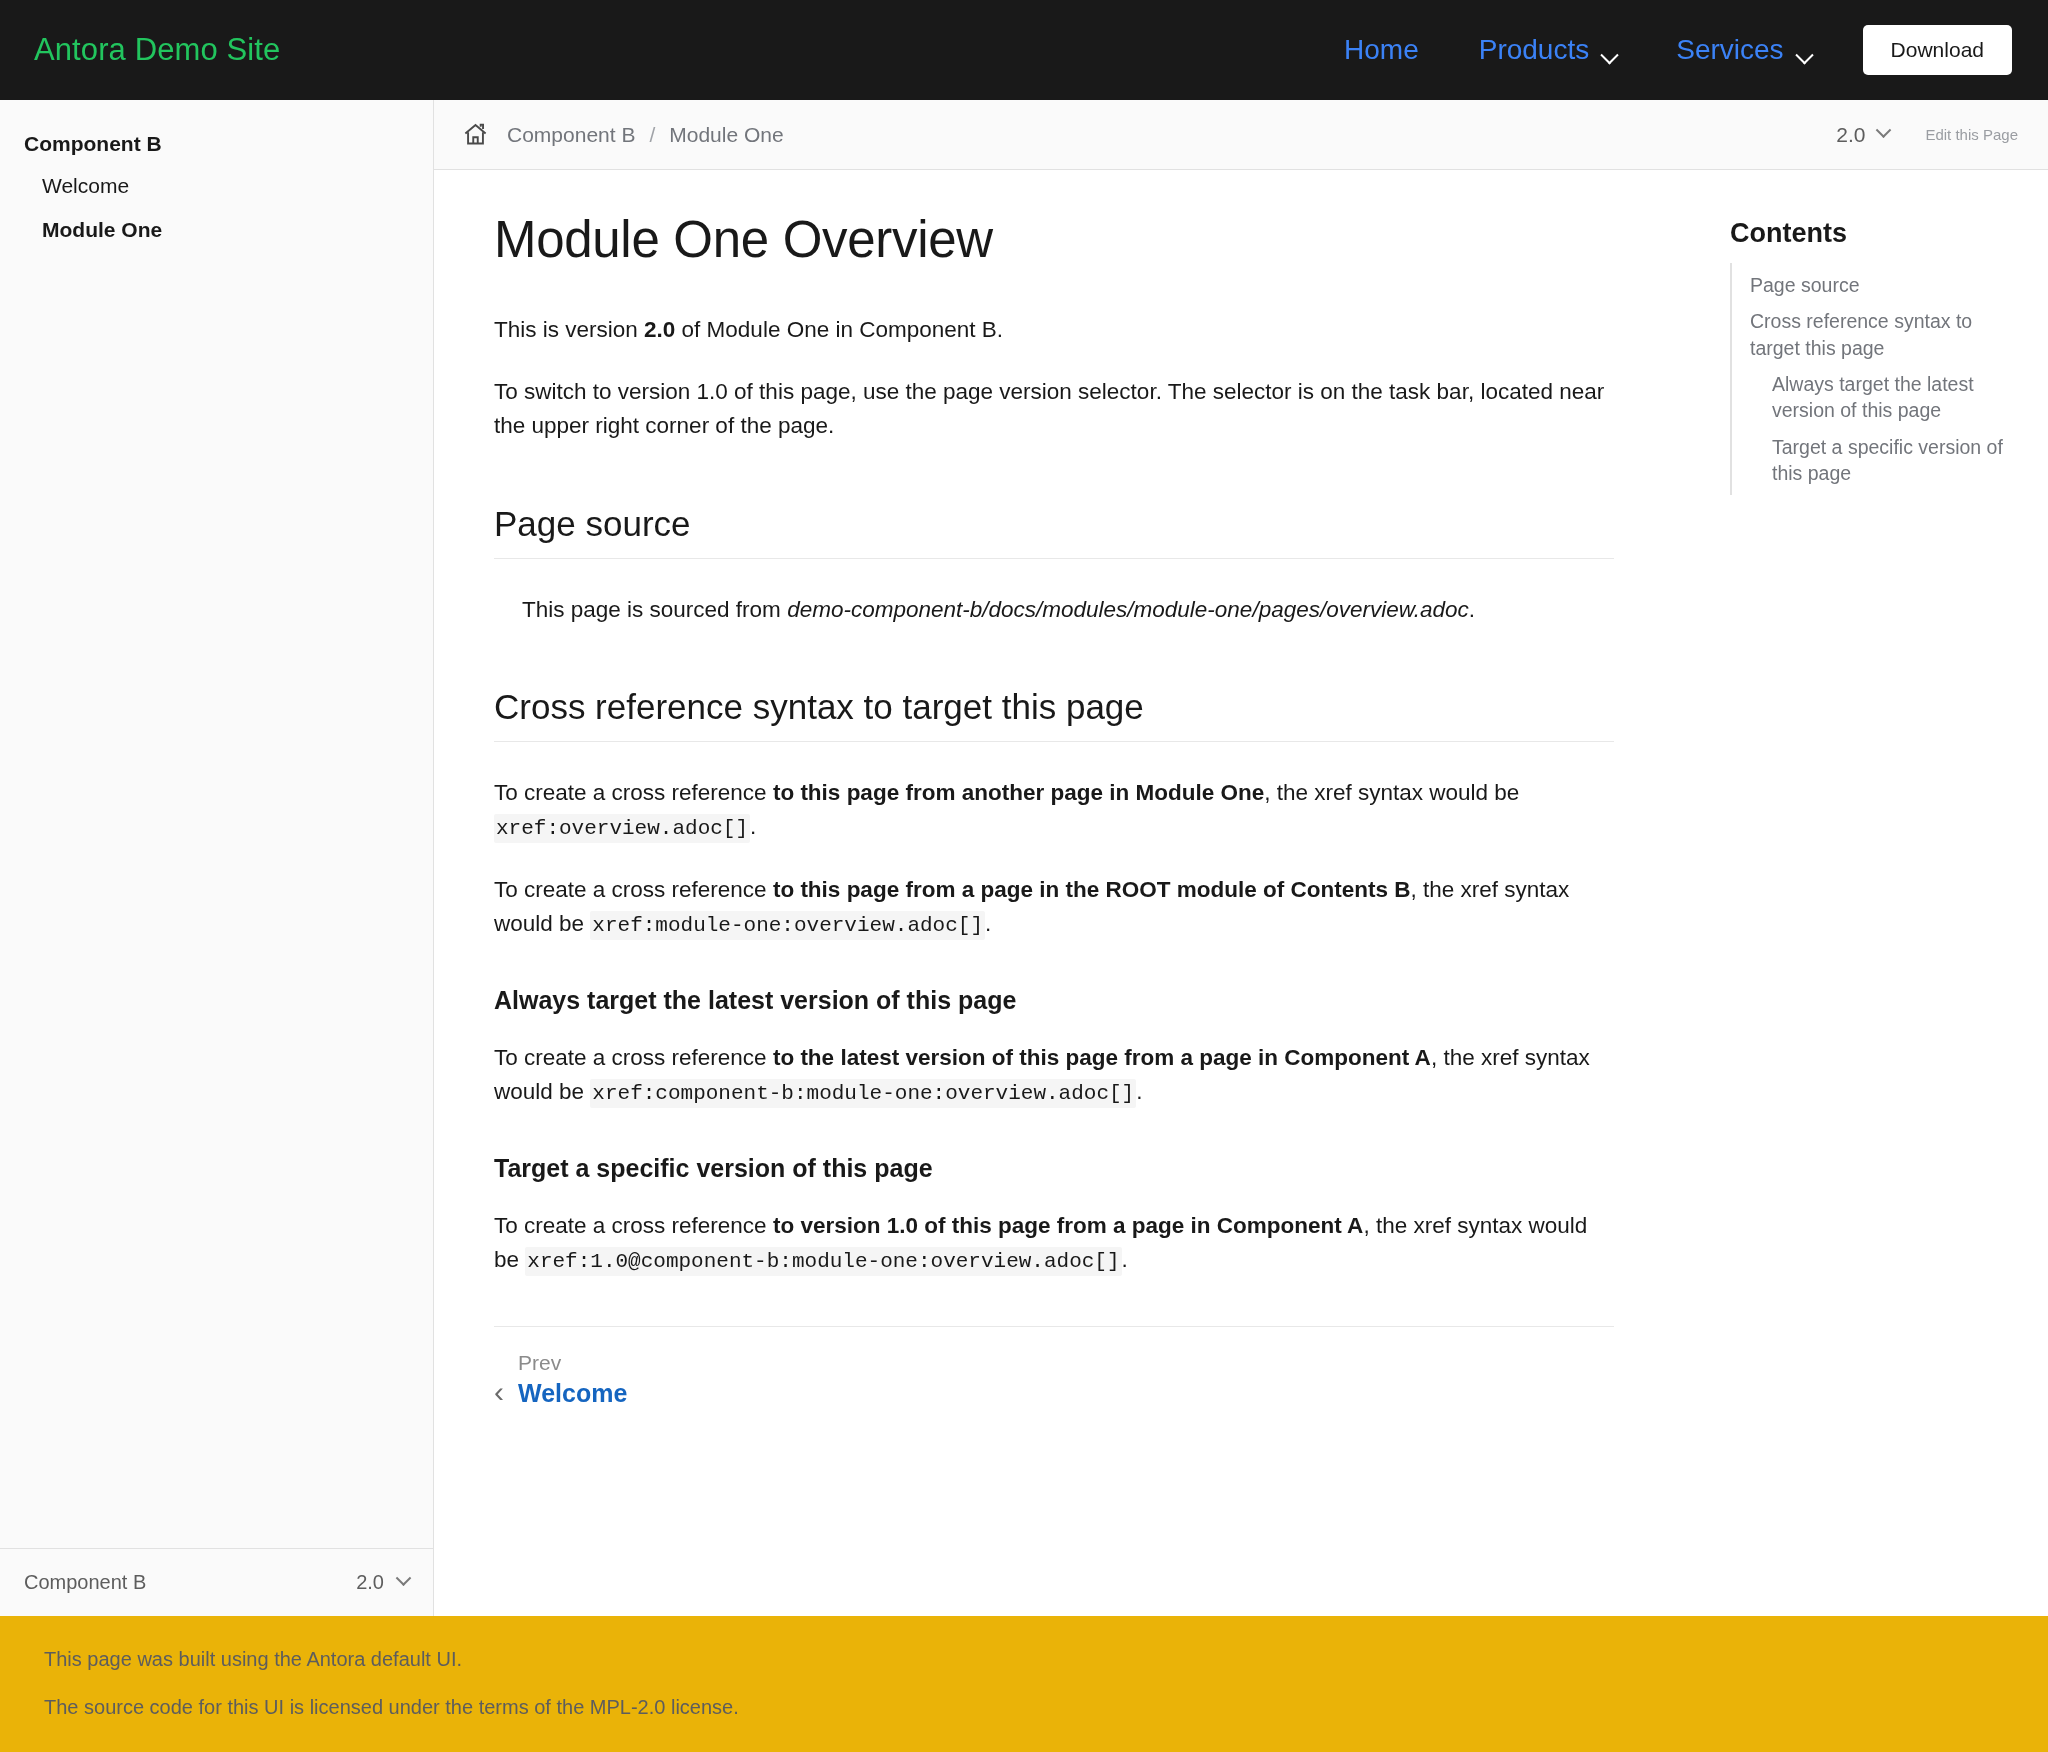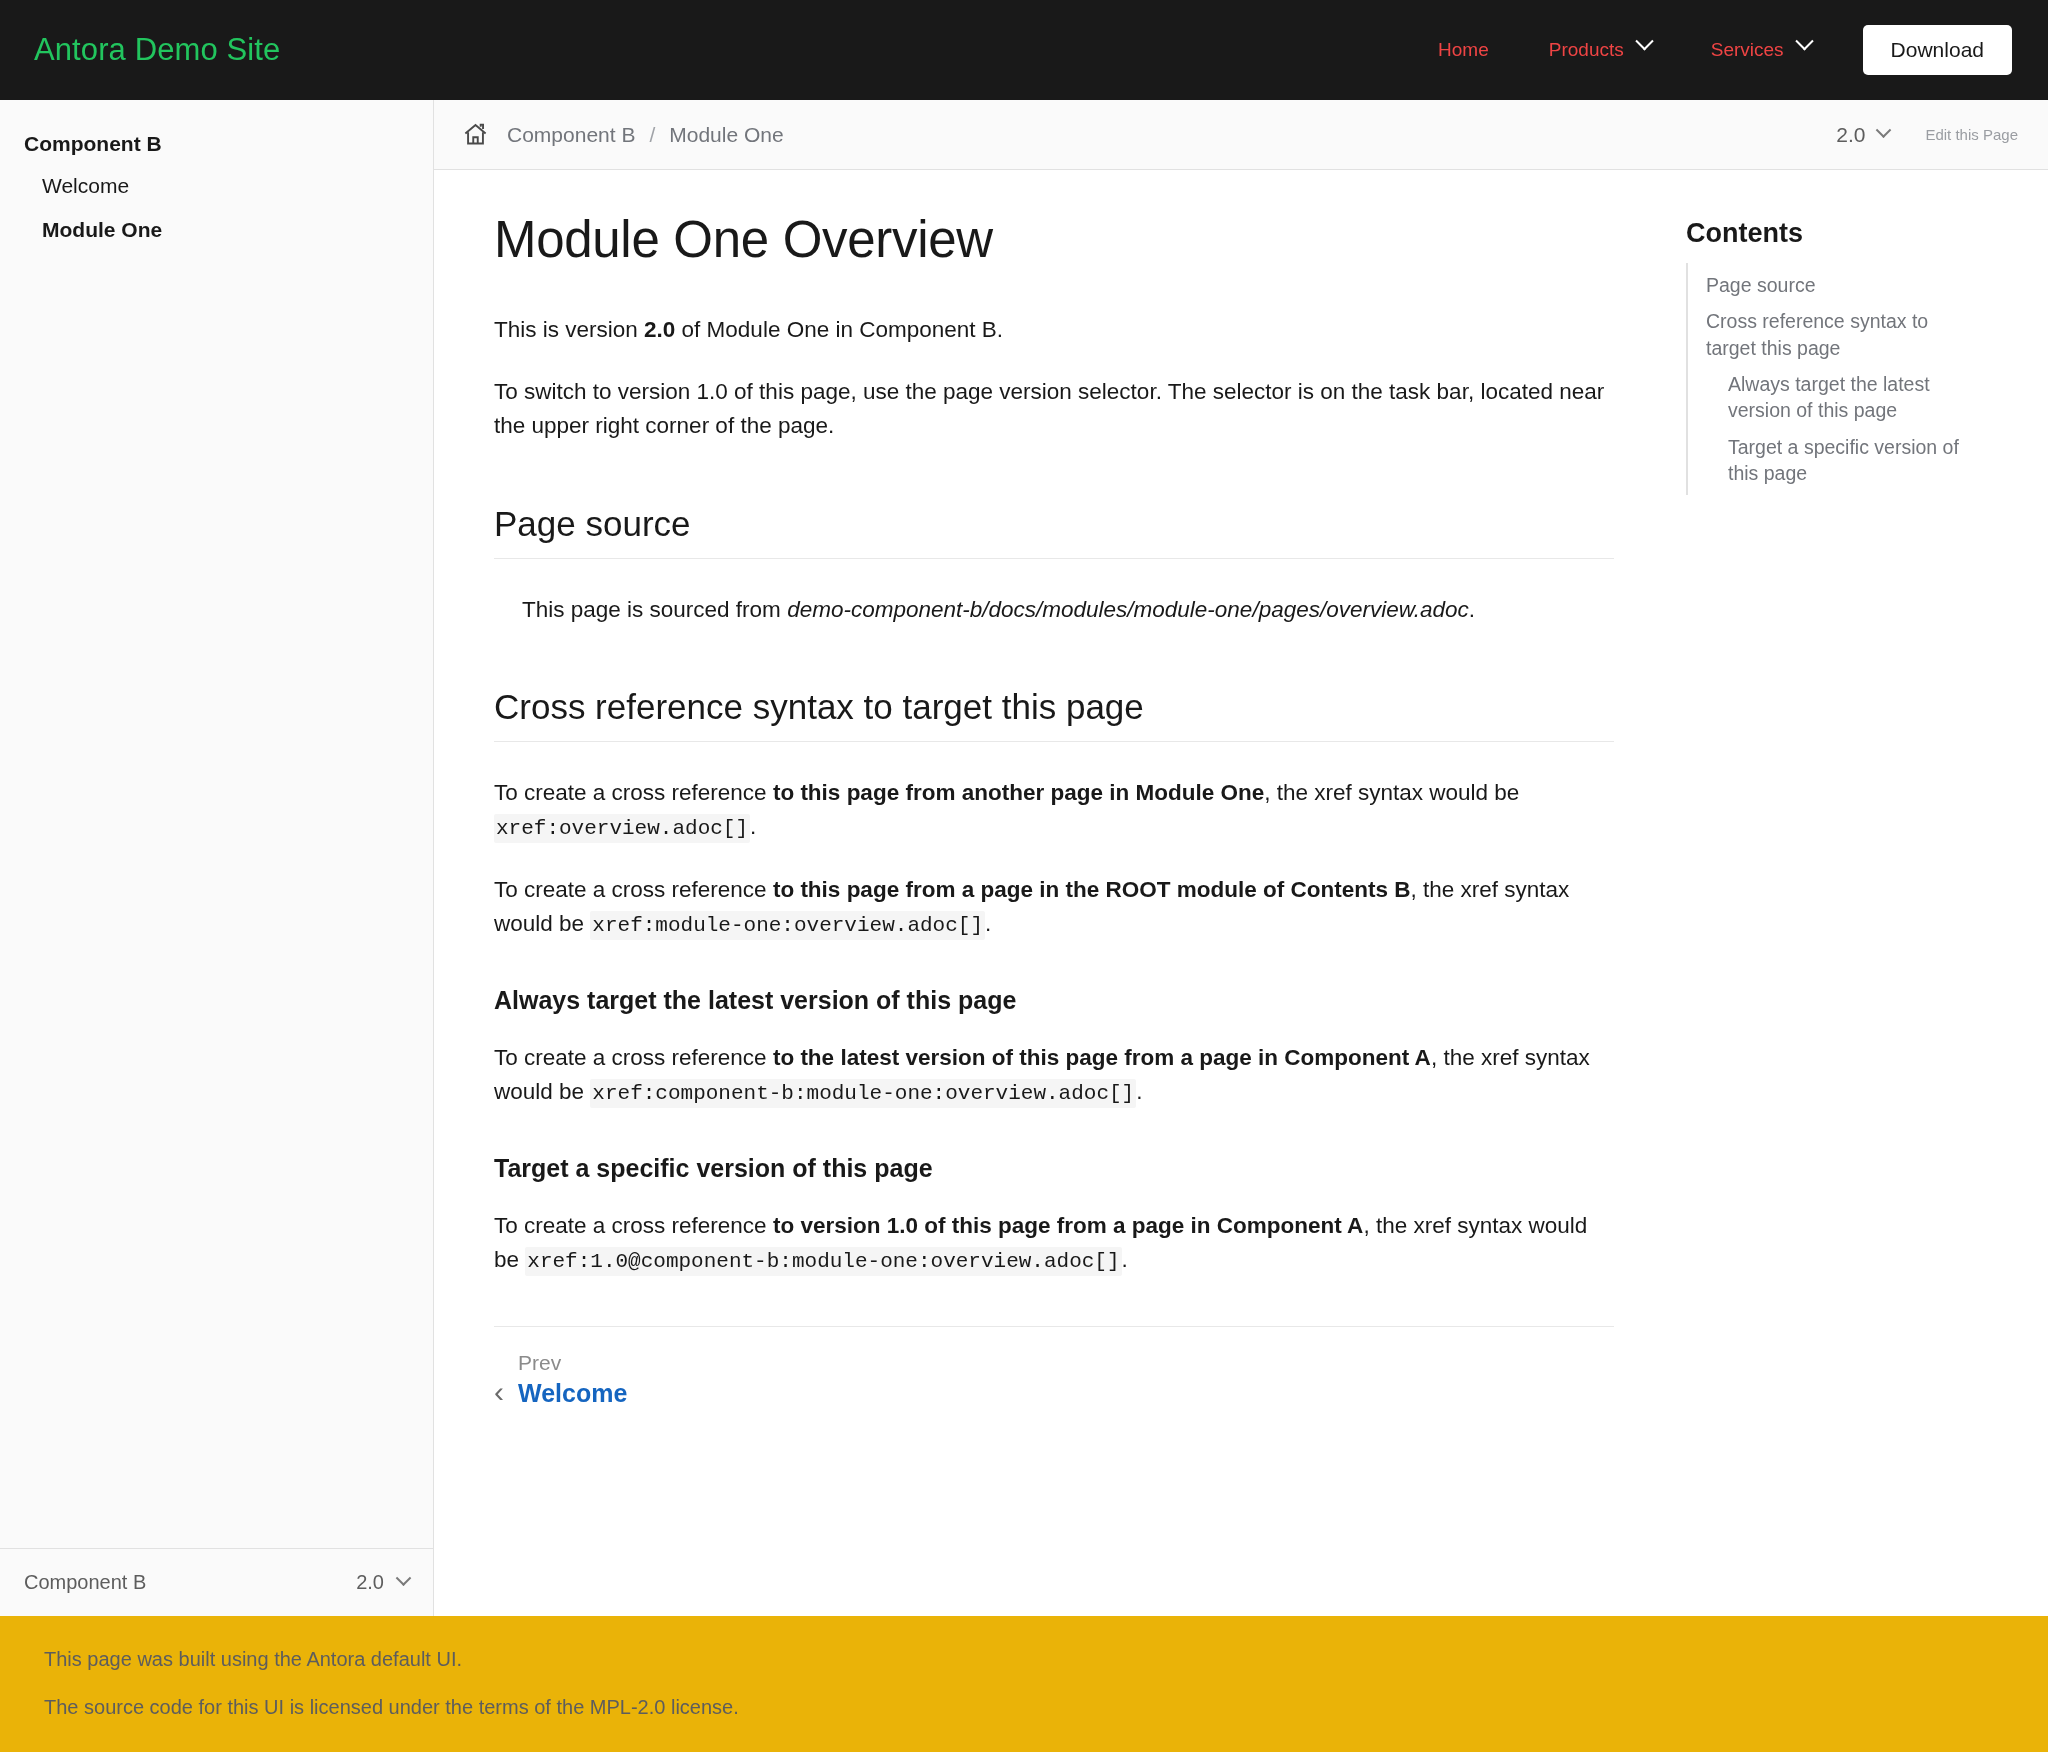--- a/index.html
+++ b/index.html
@@ -27,25 +27,25 @@
     letter-spacing: .1px;
     white-space: nowrap;
   }
   .nav-spacer { flex: 1 1 auto; }
   .nav-items {
     display: flex;
     align-items: center;
     gap: 0;
   }
   .nav-item {
-    color: #ef4444;
-    font-size: 19px;
+    color: #3b82f6;
+    font-size: 28px;
     padding: 0 30px;
     display: flex;
-    align-items: flex-start;
+    align-items: flex-end;
     gap: 14px;
     white-space: nowrap;
   }
   .chev-down {
     display: inline-block;
     width: 13px; height: 13px;
     border-right: 2.2px solid #ffffff;
     border-bottom: 2.2px solid #ffffff;
     transform: rotate(45deg) translate(-3px,-3px);
   }
@@ -125,21 +125,21 @@
   .home-icon { width: 27px; height: 27px; margin-right: 18px; display:block; }
   .crumbs { display: flex; align-items: center; font-size: 21px; color: #72757b; gap: 14px; }
   .crumb-sep { color: #a0a3a8; }
   .toolbar-spacer { flex: 1 1 auto; }
   .page-version {
     display: flex; align-items: center; gap: 13px;
     font-size: 21px; color: #5d5d5d; margin-right: 36px;
   }
   .edit-page { font-size: 15px; color: #9a9da2; white-space: nowrap; }
 
-  .content-row { flex: 1 1 auto; display: flex; min-height: 0; }
+  .content-row { flex: 1 1 auto; display: flex; min-height: 0; justify-content: space-between; }
 
   .article {
     flex: 1 1 auto;
     min-width: 0;
     padding: 40px 60px 0 60px;
     max-width: 1240px;
   }
 
   h1.doc-title {
     font-size: 51px;

